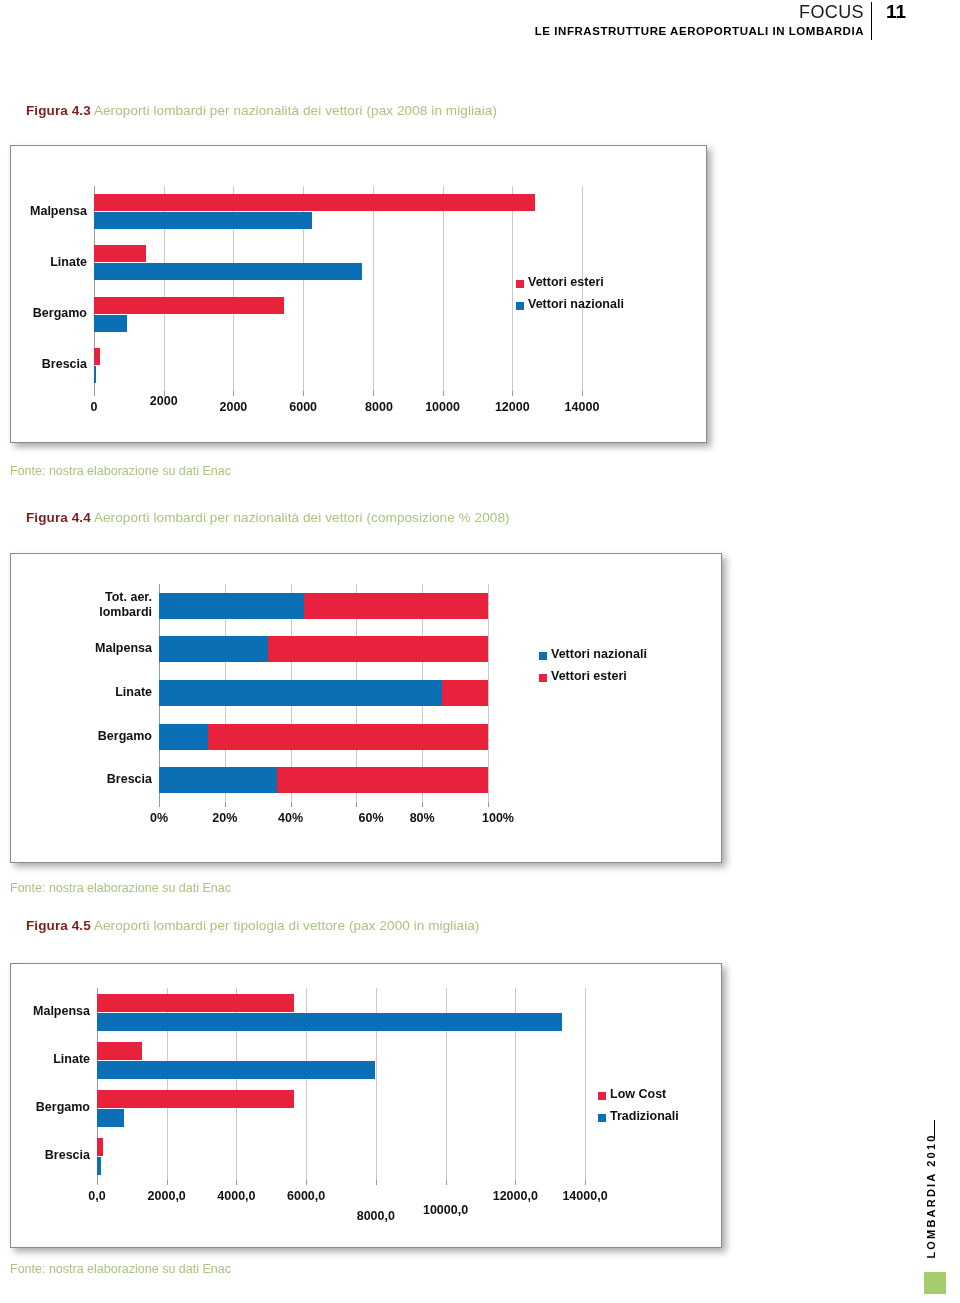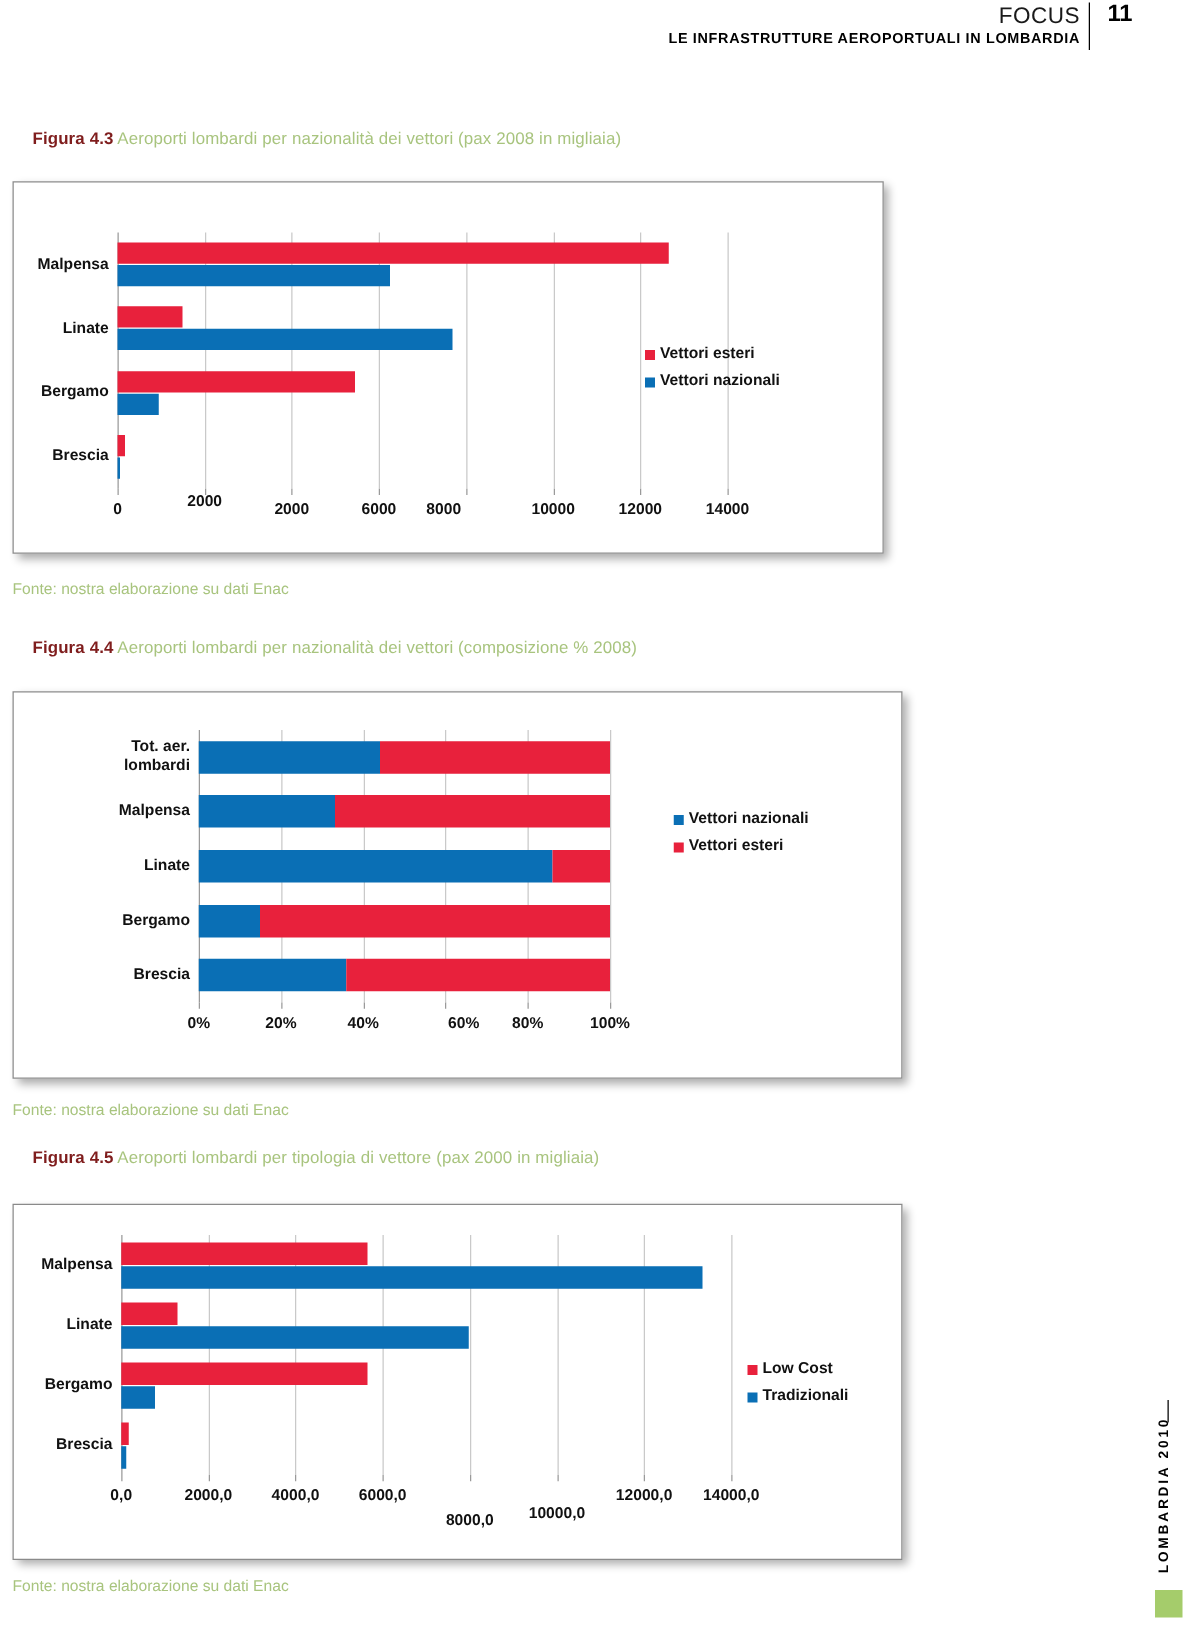--- a/index.html
+++ b/index.html
@@ -109,21 +109,21 @@
       <div class="gridline" style="left:431.57142857142856px;top:40px;height:205px;position:absolute;width:1px;background:#c9c9c9;"></div>
       <div class="tick" style="left:431.57142857142856px;top:245px;"></div>
       <div class="gridline" style="left:501.2857142857143px;top:40px;height:205px;position:absolute;width:1px;background:#c9c9c9;"></div>
       <div class="tick" style="left:501.2857142857143px;top:245px;"></div>
       <div class="gridline" style="left:571px;top:40px;height:205px;position:absolute;width:1px;background:#c9c9c9;"></div>
       <div class="tick" style="left:571px;top:245px;"></div>
       <div class="tick-label" style="left:43px;top:254px;width:80px;">0</div>
       <div class="tick-label" style="left:112.71428571428572px;top:248px;width:80px;">2000</div>
       <div class="tick-label" style="left:182.42857142857142px;top:254px;width:80px;">2000</div>
       <div class="tick-label" style="left:252.1428571428571px;top:254px;width:80px;">6000</div>
-      <div class="tick-label" style="left:304px;top:254px;width:80px;">8000</div>
+      <div class="tick-label" style="left:328px;top:254px;width:80px;">8000</div>
       <div class="tick-label" style="left:391.57142857142856px;top:254px;width:80px;">10000</div>
       <div class="tick-label" style="left:461.2857142857143px;top:254px;width:80px;">12000</div>
       <div class="tick-label" style="left:531px;top:254px;width:80px;">14000</div>
       <div class="cat-label" style="left:-69px;top:57.625px;width:145px;">Malpensa</div>
       <div class="cat-label" style="left:-69px;top:108.875px;width:145px;">Linate</div>
       <div class="cat-label" style="left:-69px;top:160.125px;width:145px;">Bergamo</div>
       <div class="cat-label" style="left:-69px;top:211.375px;width:145px;">Brescia</div>
       <div class="bar" style="left:83px;top:48.125px;width:440.9428571428571px;height:17px;background:#e8213c;"></div>
       <div class="bar" style="left:83px;top:66.125px;width:217.85714285714286px;height:17px;background:#0a6fb5;"></div>
       <div class="bar" style="left:83px;top:99.375px;width:51.588571428571434px;height:17px;background:#e8213c;"></div>
@@ -164,21 +164,21 @@
       <div class="tick" style="left:345.4px;top:248px;"></div>
       <div class="gridline" style="left:411.2px;top:30px;height:218px;position:absolute;width:1px;background:#c9c9c9;"></div>
       <div class="tick" style="left:411.2px;top:248px;"></div>
       <div class="gridline" style="left:477px;top:30px;height:218px;position:absolute;width:1px;background:#c9c9c9;"></div>
       <div class="tick" style="left:477px;top:248px;"></div>
       <div class="tick-label" style="left:108px;top:257px;width:80px;">0%</div>
       <div class="tick-label" style="left:173.8px;top:257px;width:80px;">20%</div>
       <div class="tick-label" style="left:239.60000000000002px;top:257px;width:80px;">40%</div>
       <div class="tick-label" style="left:320px;top:257px;width:80px;">60%</div>
       <div class="tick-label" style="left:371.2px;top:257px;width:80px;">80%</div>
-      <div class="tick-label" style="left:437px;top:257px;width:80px;">100%</div>
+      <div class="tick-label" style="left:423px;top:257px;width:80px;text-align:right;">100%</div>
       <div class="cat-label" style="left:-4px;top:35.8px;width:145px;">Tot. aer.<br>lombardi</div>
       <div class="cat-label" style="left:-4px;top:87.39999999999999px;width:145px;">Malpensa</div>
       <div class="cat-label" style="left:-4px;top:131px;width:145px;">Linate</div>
       <div class="cat-label" style="left:-4px;top:174.60000000000002px;width:145px;">Bergamo</div>
       <div class="cat-label" style="left:-4px;top:218.20000000000002px;width:145px;">Brescia</div>
       <div style="position:absolute;left:148px;top:38.8px;width:329px;height:26px;">
         <div class="seg" style="left:0px;width:144.76px;background:#0a6fb5;"></div>
         <div class="seg" style="left:144.76px;width:184.24px;background:#e8213c;"></div>
       </div>
       <div style="position:absolute;left:148px;top:82.39999999999999px;width:329px;height:26px;">

